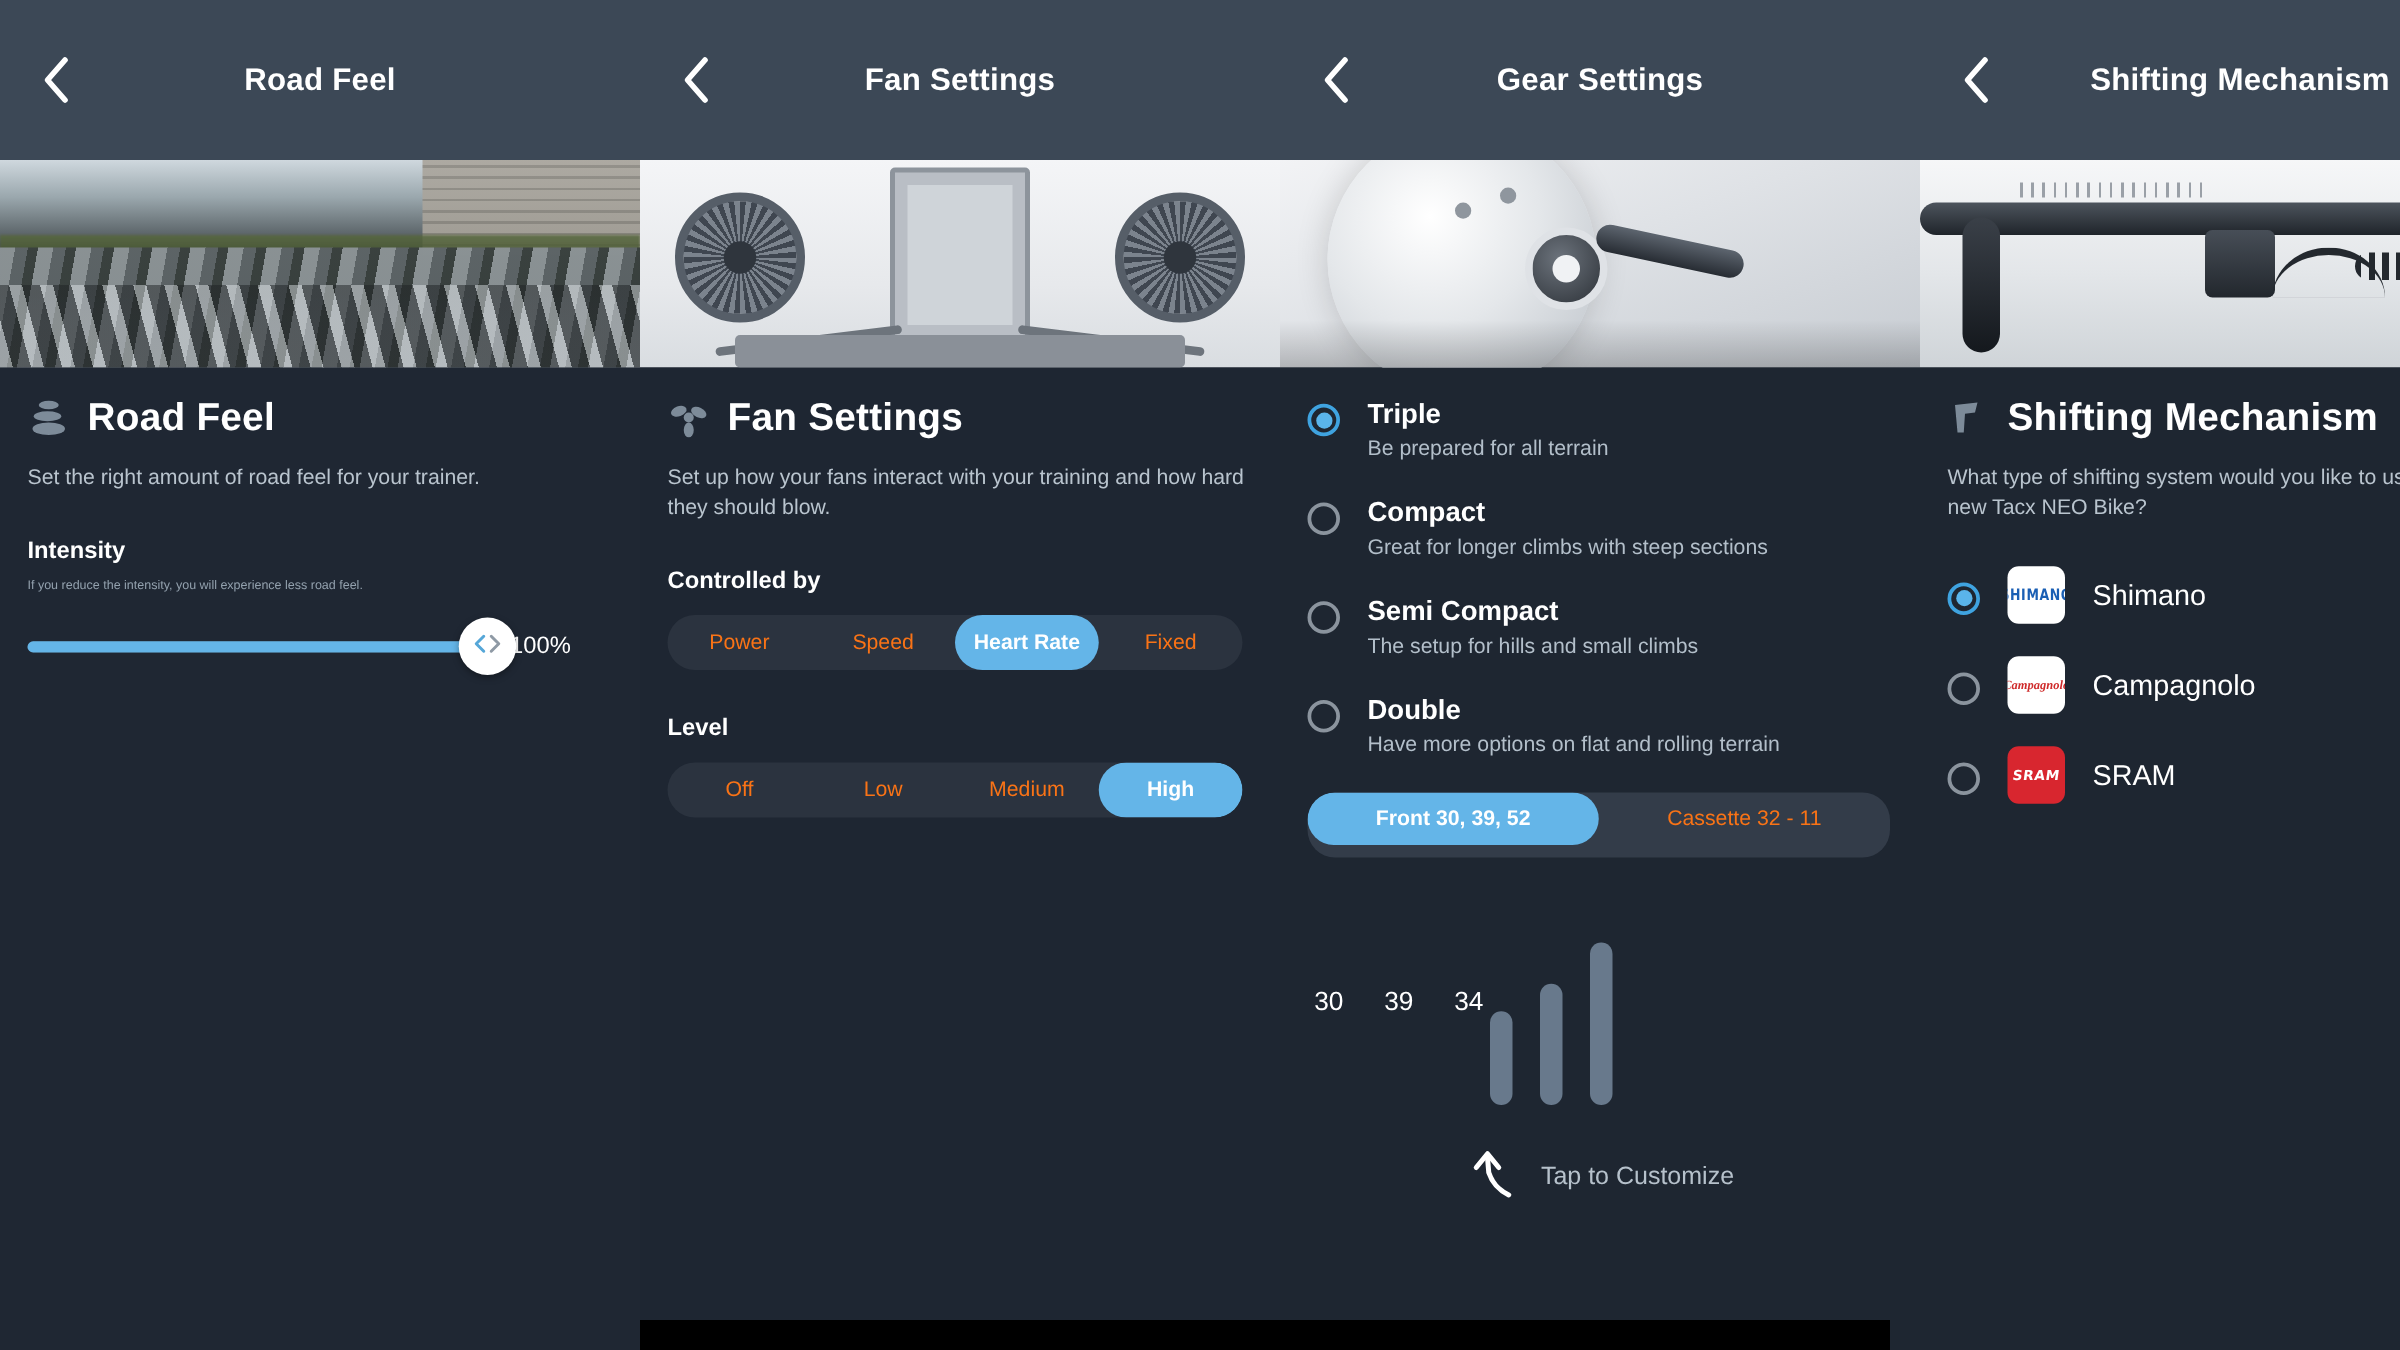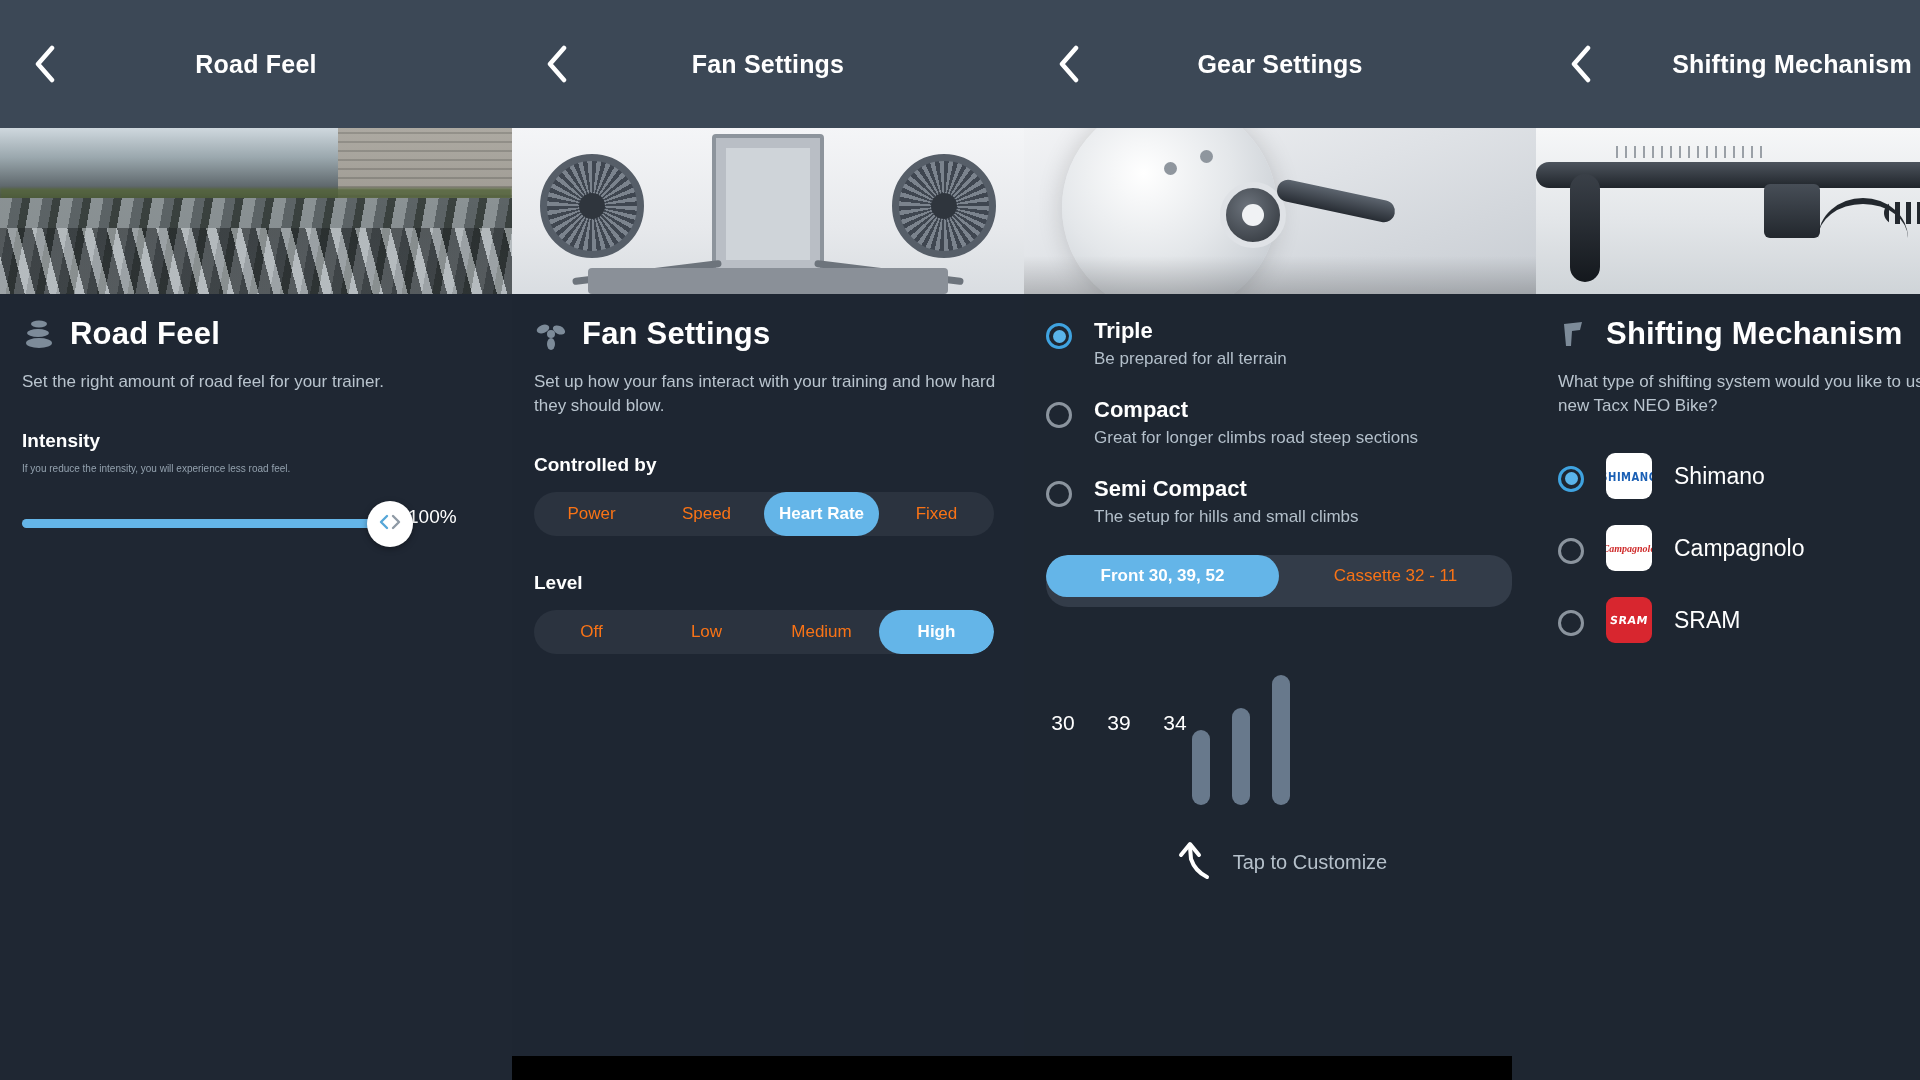--- a/index.html
+++ b/index.html
@@ -141,21 +141,21 @@
     color: #b9c4ce; font-size: 17px; line-height: 1.42;
     margin-top: 18px; max-width: 470px;
   }
 
   .section-label {
     color:#ffffff; font-size:19px; font-weight:bold; margin-top:36px;
   }
   .sub-desc { color:#93a1ae; font-size:10px; line-height:1.4; margin-top:10px; }
 
   
-  .slider-row { display:flex; align-items:flex-end; margin-top:30px; }
+  .slider-row { display:flex; align-items:center; margin-top:30px; }
   .slider-track {
     position:relative; height:9px; border-radius:5px;
     background:#3a4characters; background:#39424f;
     width: 368px;
   }
   .slider-fill { position:absolute; left:0; top:0; height:100%; border-radius:5px; background:#64b5e8; }
   .slider-thumb {
     position:absolute; top:50%; width:46px; height:46px; margin-top:-23px; margin-left:-23px;
     background:#ffffff; border-radius:50%; display:flex; align-items:center; justify-content:center;
     gap:1px; box-shadow:0 2px 6px rgba(0,0,0,.35); cursor:pointer;
@@ -380,32 +380,39 @@
           <div>
             <div class="opt-text-title">Triple</div>
             <div class="opt-text-sub">Be prepared for all terrain</div>
           </div>
         </div>
 
         <div class="opt">
           <div class="radio"></div>
           <div>
             <div class="opt-text-title">Compact</div>
-            <div class="opt-text-sub">Great for longer climbs road steep sections</div>
+            <div class="opt-text-sub">Great for longer climbs with steep sections</div>
           </div>
         </div>
 
         <div class="opt">
           <div class="radio"></div>
           <div>
             <div class="opt-text-title">Semi Compact</div>
             <div class="opt-text-sub">The setup for hills and small climbs</div>
           </div>
         </div>
 
+        <div class="opt">
+          <div class="radio"></div>
+          <div>
+            <div class="opt-text-title">Double</div>
+            <div class="opt-text-sub">Have more options on flat and rolling terrain</div>
+          </div>
+        </div>
       </div>
 
       <div class="gear-toggle">
         <div class="seg active">Front 30, 39, 52</div>
         <div class="seg">Cassette 32 - 11</div>
       </div>
 
       <div class="chart">
         <div class="chart-labels">
           <div class="chart-label">30</div>

